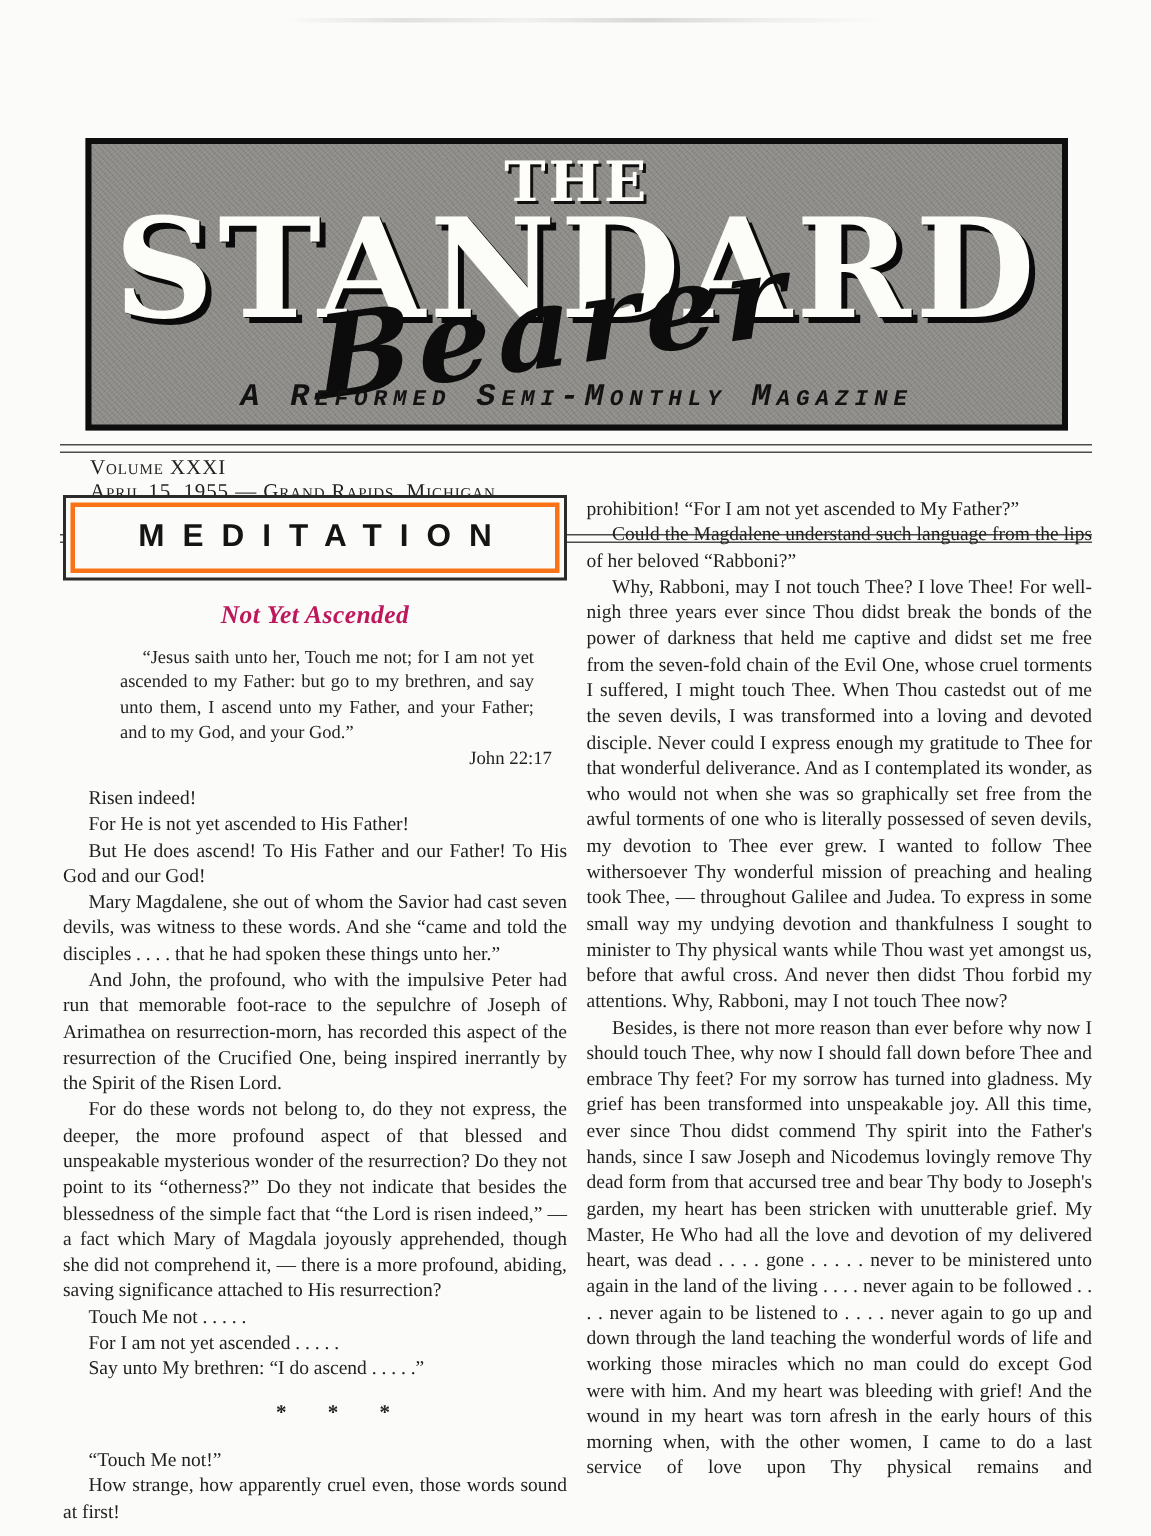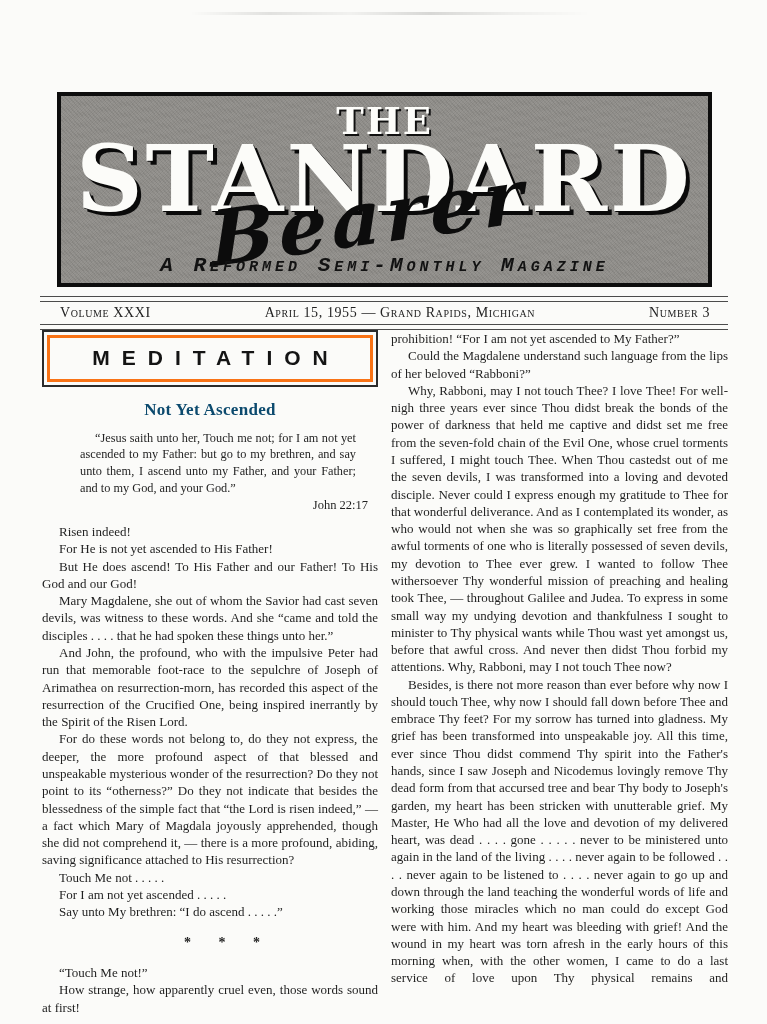--- a/index.html
+++ b/index.html
@@ -55,42 +55,42 @@
     font-variant:small-caps;
     font-size:21px;color:#121212;letter-spacing:4px;
     white-space:nowrap;
   }
   
   .issue-band{position:absolute;left:40px;top:296px;width:688px;}
   .rule-double{height:4px;border-top:1px solid #4c4c4c;border-bottom:1px solid #4c4c4c;}
   .issue-row{
     display:flex;justify-content:space-between;align-items:baseline;
     padding:3px 18px 3px 20px;
-    font-variant:small-caps;font-size:14px;color:#222;letter-spacing:.6px;
+    font-variant:small-caps;font-size:14px;color:#222;letter-spacing:.6px;flex-direction:column;
   }
   .issue-center{flex:1;text-align:center;}
   
   .columns{
     position:absolute;left:42px;top:330px;width:686px;
     display:flex;gap:13px;
   }
   .col{width:336px;font-size:13px;line-height:1.33;text-align:justify;}
   .col.right{width:337px;}
   
   .med-box-outer{border:2px solid #2b2b2b;padding:3px;background:#fbfbf9;}
   .med-box-inner{border:3px solid #f97316;padding:6px 4px 7px;}
   .med-title{
     text-align:center;
     font-family:"Liberation Sans","DejaVu Sans",sans-serif;font-weight:bold;
     font-size:21px;letter-spacing:12px;text-indent:12px;color:#141414;
     white-space:nowrap;
   }
   .art-title{
     text-align:center;font-weight:bold;font-size:17px;
-    margin:12px 0 8px;letter-spacing:.3px;color:#0c4a6e;
+    margin:12px 0 8px;letter-spacing:.3px;color:#be185d;font-style:italic;
   }
   .epigraph{
     margin:0 22px 0 38px;font-size:12.3px;line-height:1.36;
     text-align:justify;text-indent:15px;color:#242424;
   }
   .epigraph-ref{text-align:right;font-size:12.5px;margin:1px 10px 9px 0;}
   p.bp{margin:0;text-indent:17px;}
   p.noind{text-indent:0;}
   p.stretch{text-align-last:justify;}
   .stars{

